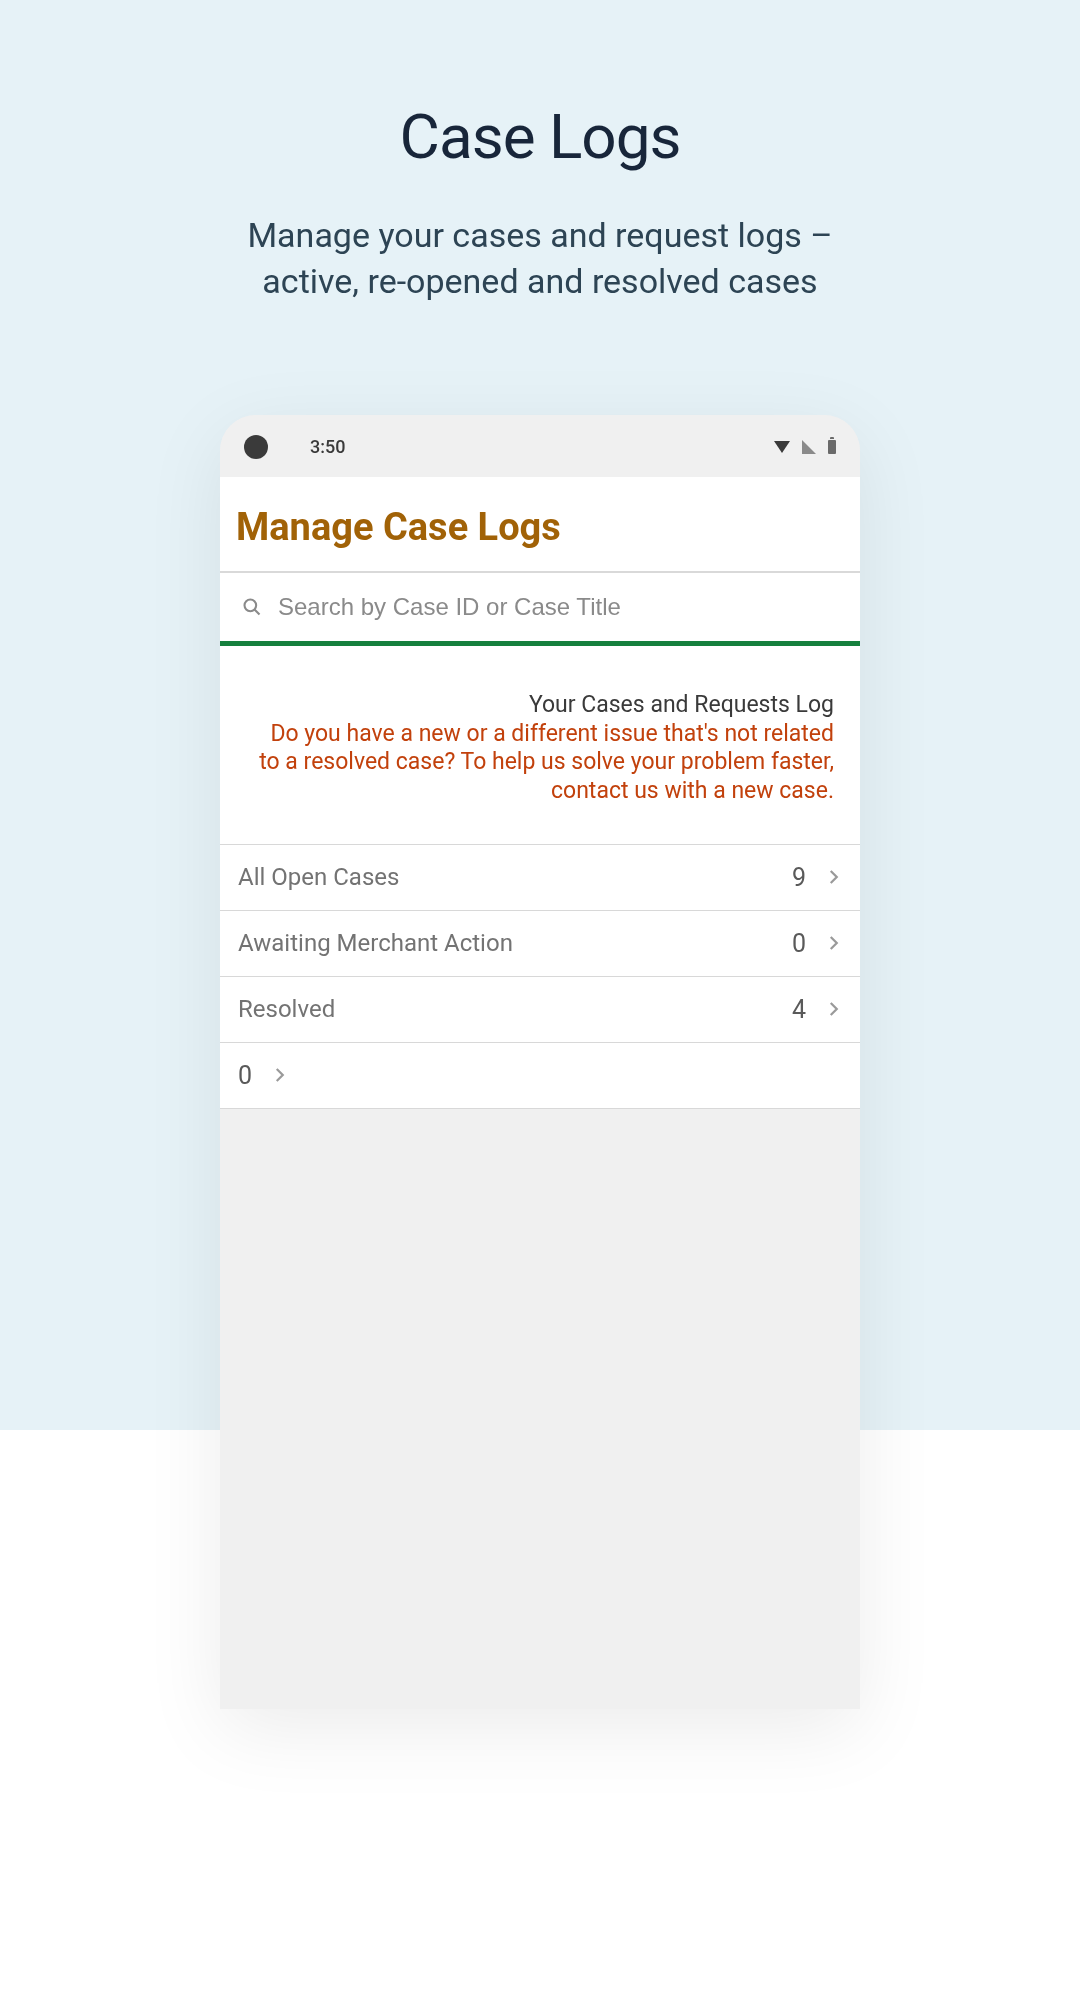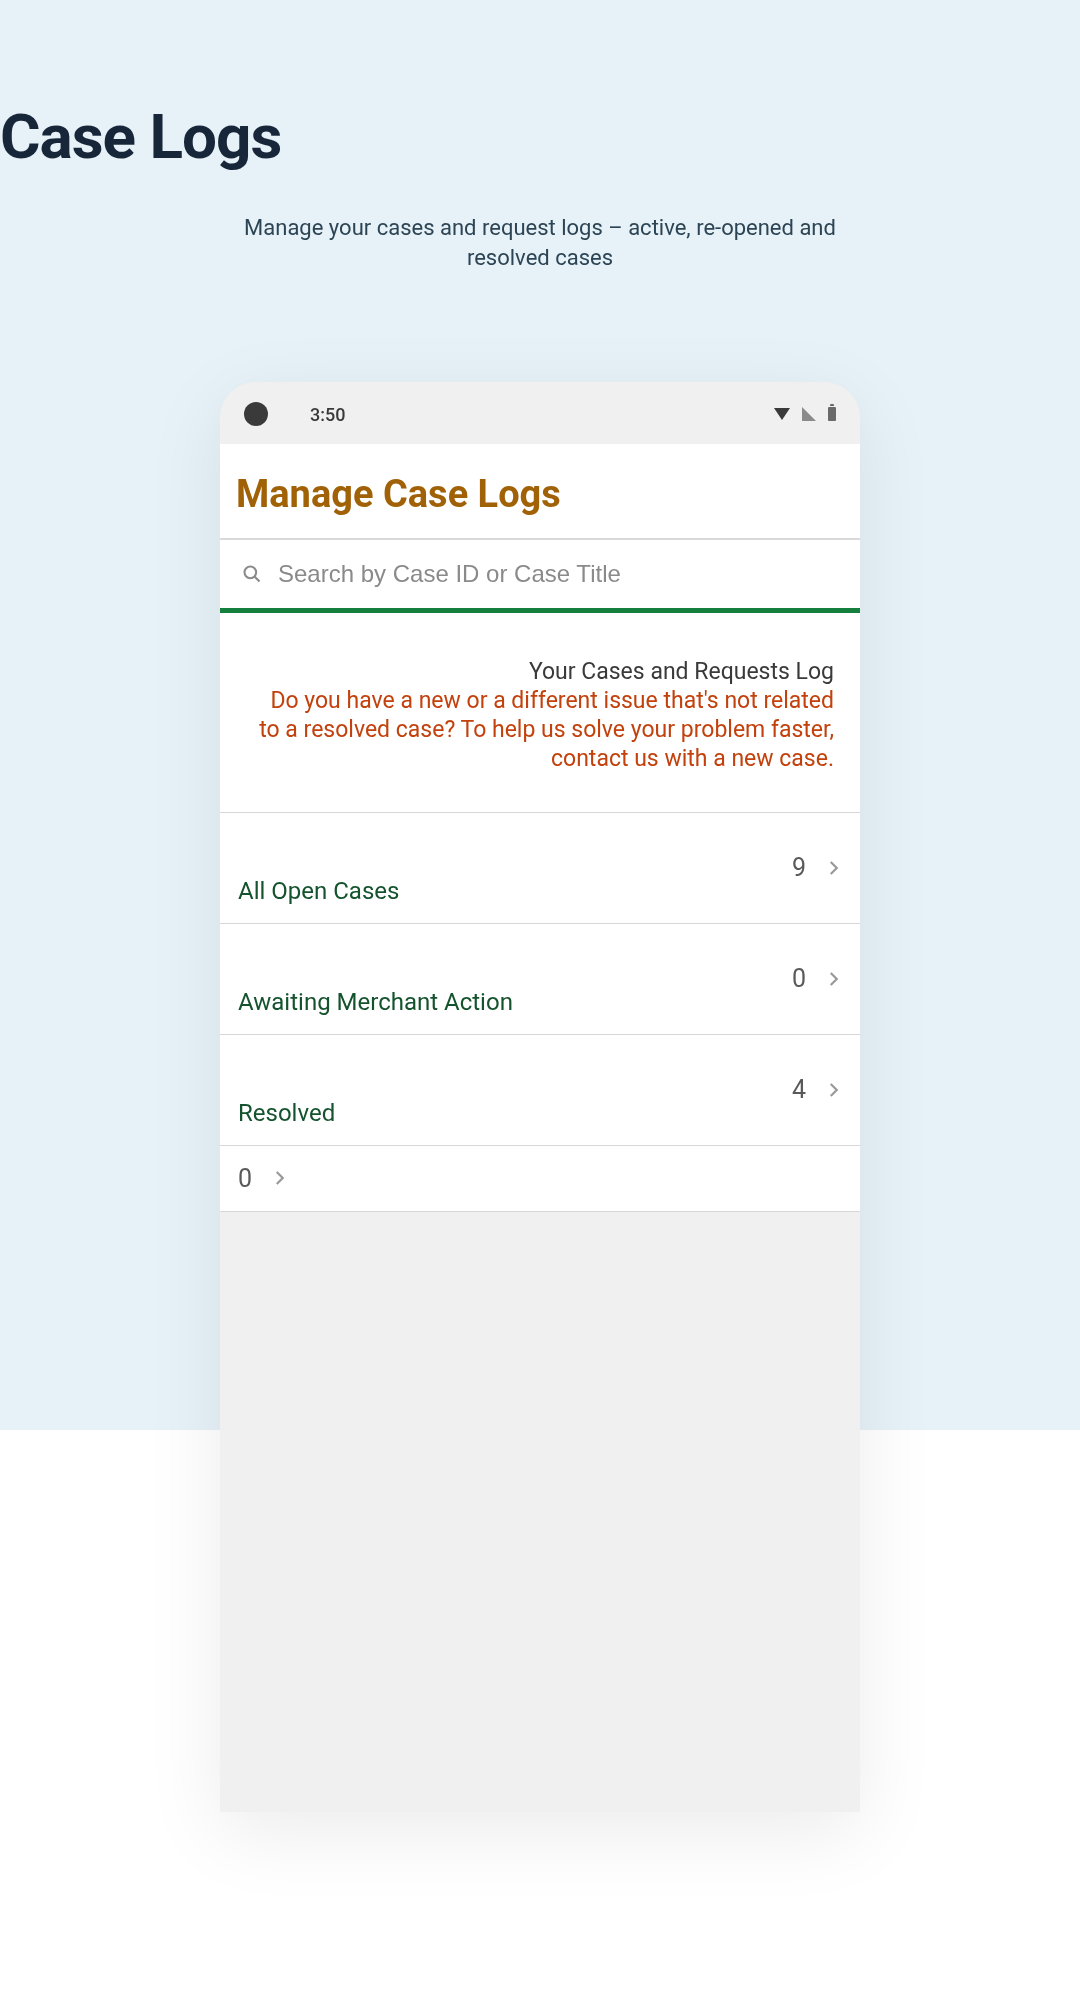--- a/index.html
+++ b/index.html
@@ -15,27 +15,28 @@
       overflow: hidden;
     }
     .page-container {
       width: 100%;
       height: 100%;
       background: linear-gradient(to bottom, #e6f2f7 0%, #e6f2f7 71%, #ffffff 71%, #ffffff 100%);
       padding-top: 100px;
     }
     .hero-title {
       font-size: 62px;
-      font-weight: 700;
+      font-weight: 400;
       color: #18263a;
+      text-align: center;
       margin-bottom: 40px;
       letter-spacing: -1px;
     }
     .hero-subtitle {
-      font-size: 22px;
+      font-size: 34px;
       font-weight: 400;
       color: #2d4454;
       text-align: center;
       line-height: 1.35;
       max-width: 680px;
       margin: 0 auto;
     }
     .phone-frame {
       width: 640px;
       margin: 110px auto 0;
@@ -161,22 +162,21 @@
     .case-row {
       display: flex;
       align-items: center;
       padding: 18px 18px 18px 18px;
       border-bottom: 1px solid #d8d8d8;
       cursor: pointer;
     }
     .case-label {
       flex: 1;
       font-size: 24px;
-      color: #14532d;
-      margin-top: 46px;
+      color: #737373;
     }
     .case-count {
       font-size: 25px;
       color: #5a5a5a;
       margin-right: 18px;
     }
     .chevron-svg {
       width: 18px;
       height: 18px;
       flex-shrink: 0;

